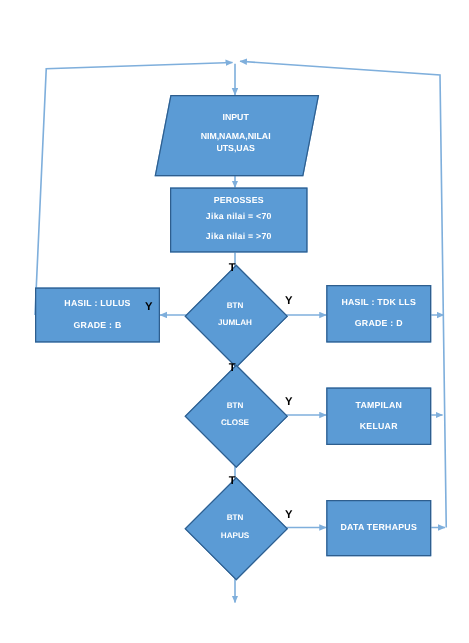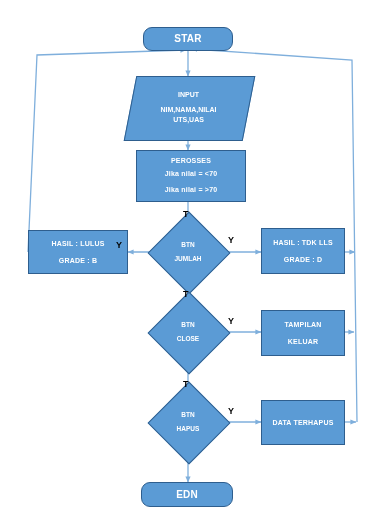--- a/index.html
+++ b/index.html
@@ -165,23 +165,20 @@
       <path d="M 28,252 L 37,55 L 186,50" marker-end="url(#arrow)"></path>
 
       <path d="M 357,422 L 352,60 L 192,49" marker-end="url(#arrow)"></path>
 
       <line x1="345" y1="252" x2="355" y2="252" marker-end="url(#arrow)"></line>
       <line x1="345" y1="332" x2="354" y2="332" marker-end="url(#arrow)"></line>
       <line x1="345" y1="422" x2="356" y2="422" marker-end="url(#arrow)"></line>
     </g>
   </svg>
 
-  <div class="node terminal" style="left:143px; top:27px; width:90px; height:24px;">
-    <span>STAR</span>
-  </div>
 
   <div class="io-wrap" style="left:130px; top:76px; width:117px; height:63px;">
     <div class="io-shape"></div>
     <div class="io-text">
       <span class="title">INPUT</span>
       <span>NIM,NAMA,NILAI</span>
       <span>UTS,UAS</span>
     </div>
   </div>
 
@@ -227,23 +224,20 @@
     <div class="decision-text">
       <span>BTN</span>
       <span class="sub">HAPUS</span>
     </div>
   </div>
 
   <div class="node process" style="left:261px; top:400px; width:84px; height:45px;">
     <span class="line">DATA TERHAPUS</span>
   </div>
 
-  <div class="node terminal" style="left:141px; top:482px; width:92px; height:25px;">
-    <span>EDN</span>
-  </div>
 
   <div class="edge-label" style="left:183px; top:209px;">T</div>
   <div class="edge-label" style="left:116px; top:240px;">Y</div>
   <div class="edge-label" style="left:228px; top:235px;">Y</div>
   <div class="edge-label" style="left:183px; top:289px;">T</div>
   <div class="edge-label" style="left:228px; top:316px;">Y</div>
   <div class="edge-label" style="left:183px; top:379px;">T</div>
   <div class="edge-label" style="left:228px; top:406px;">Y</div>
 
 </div>

